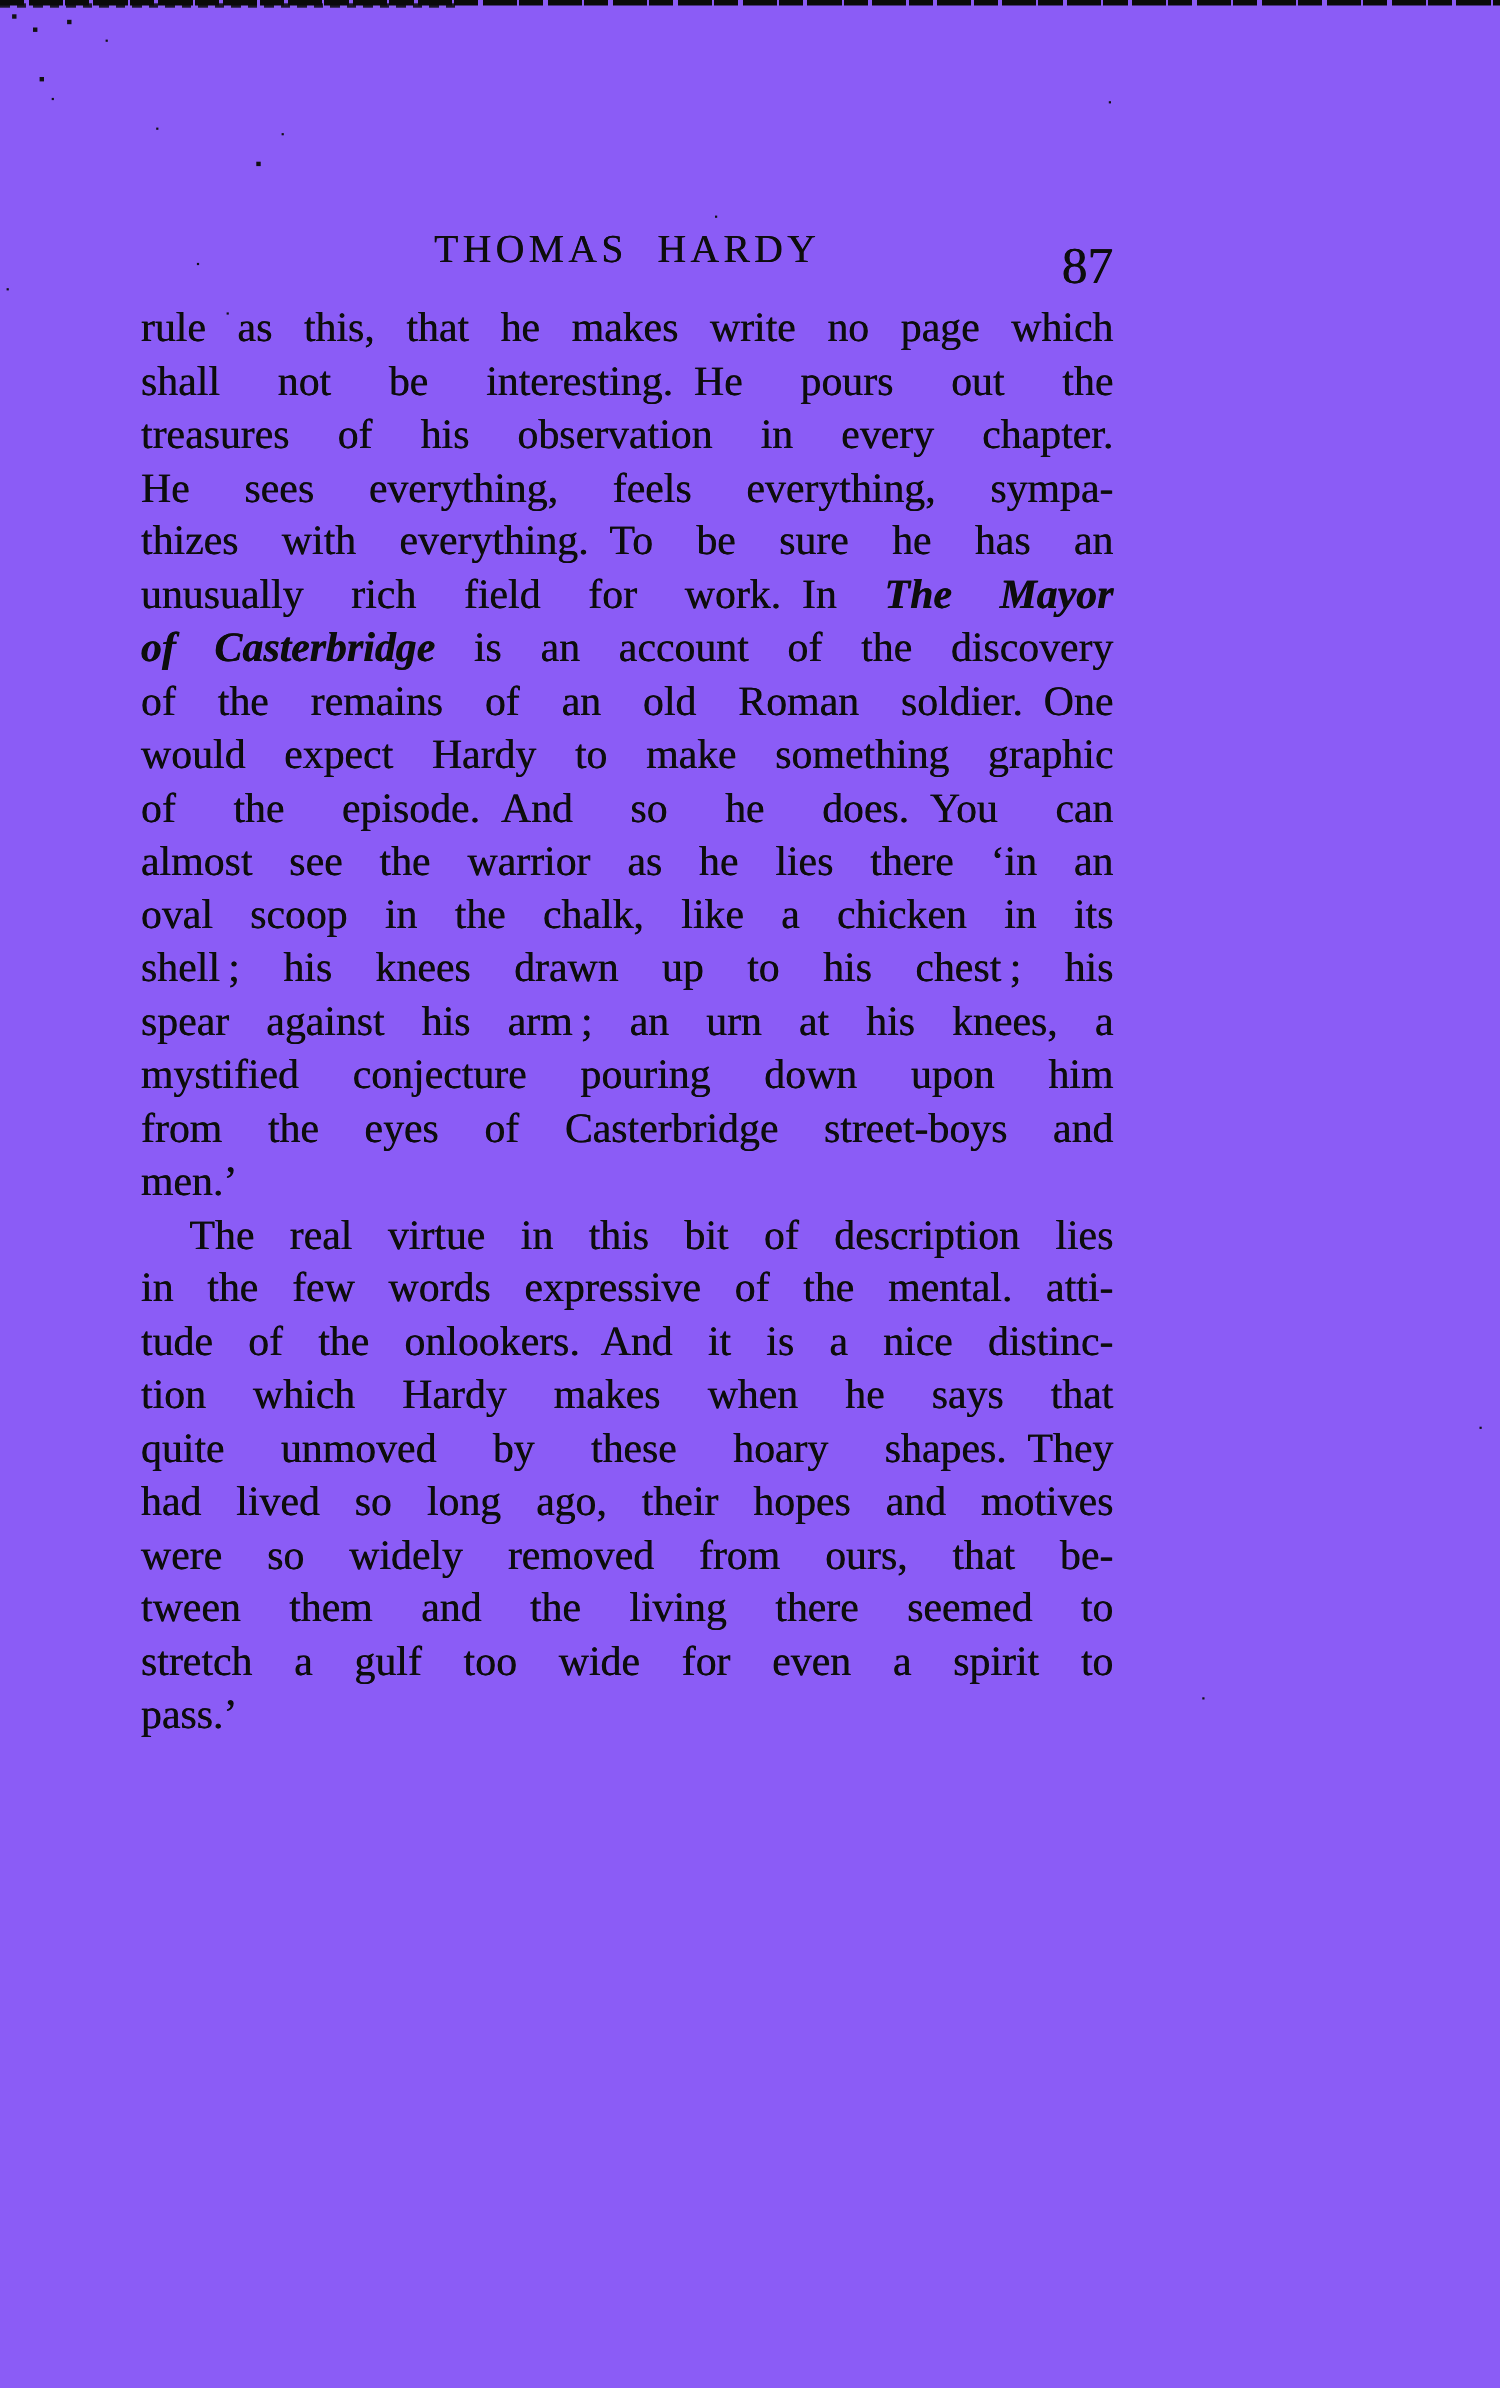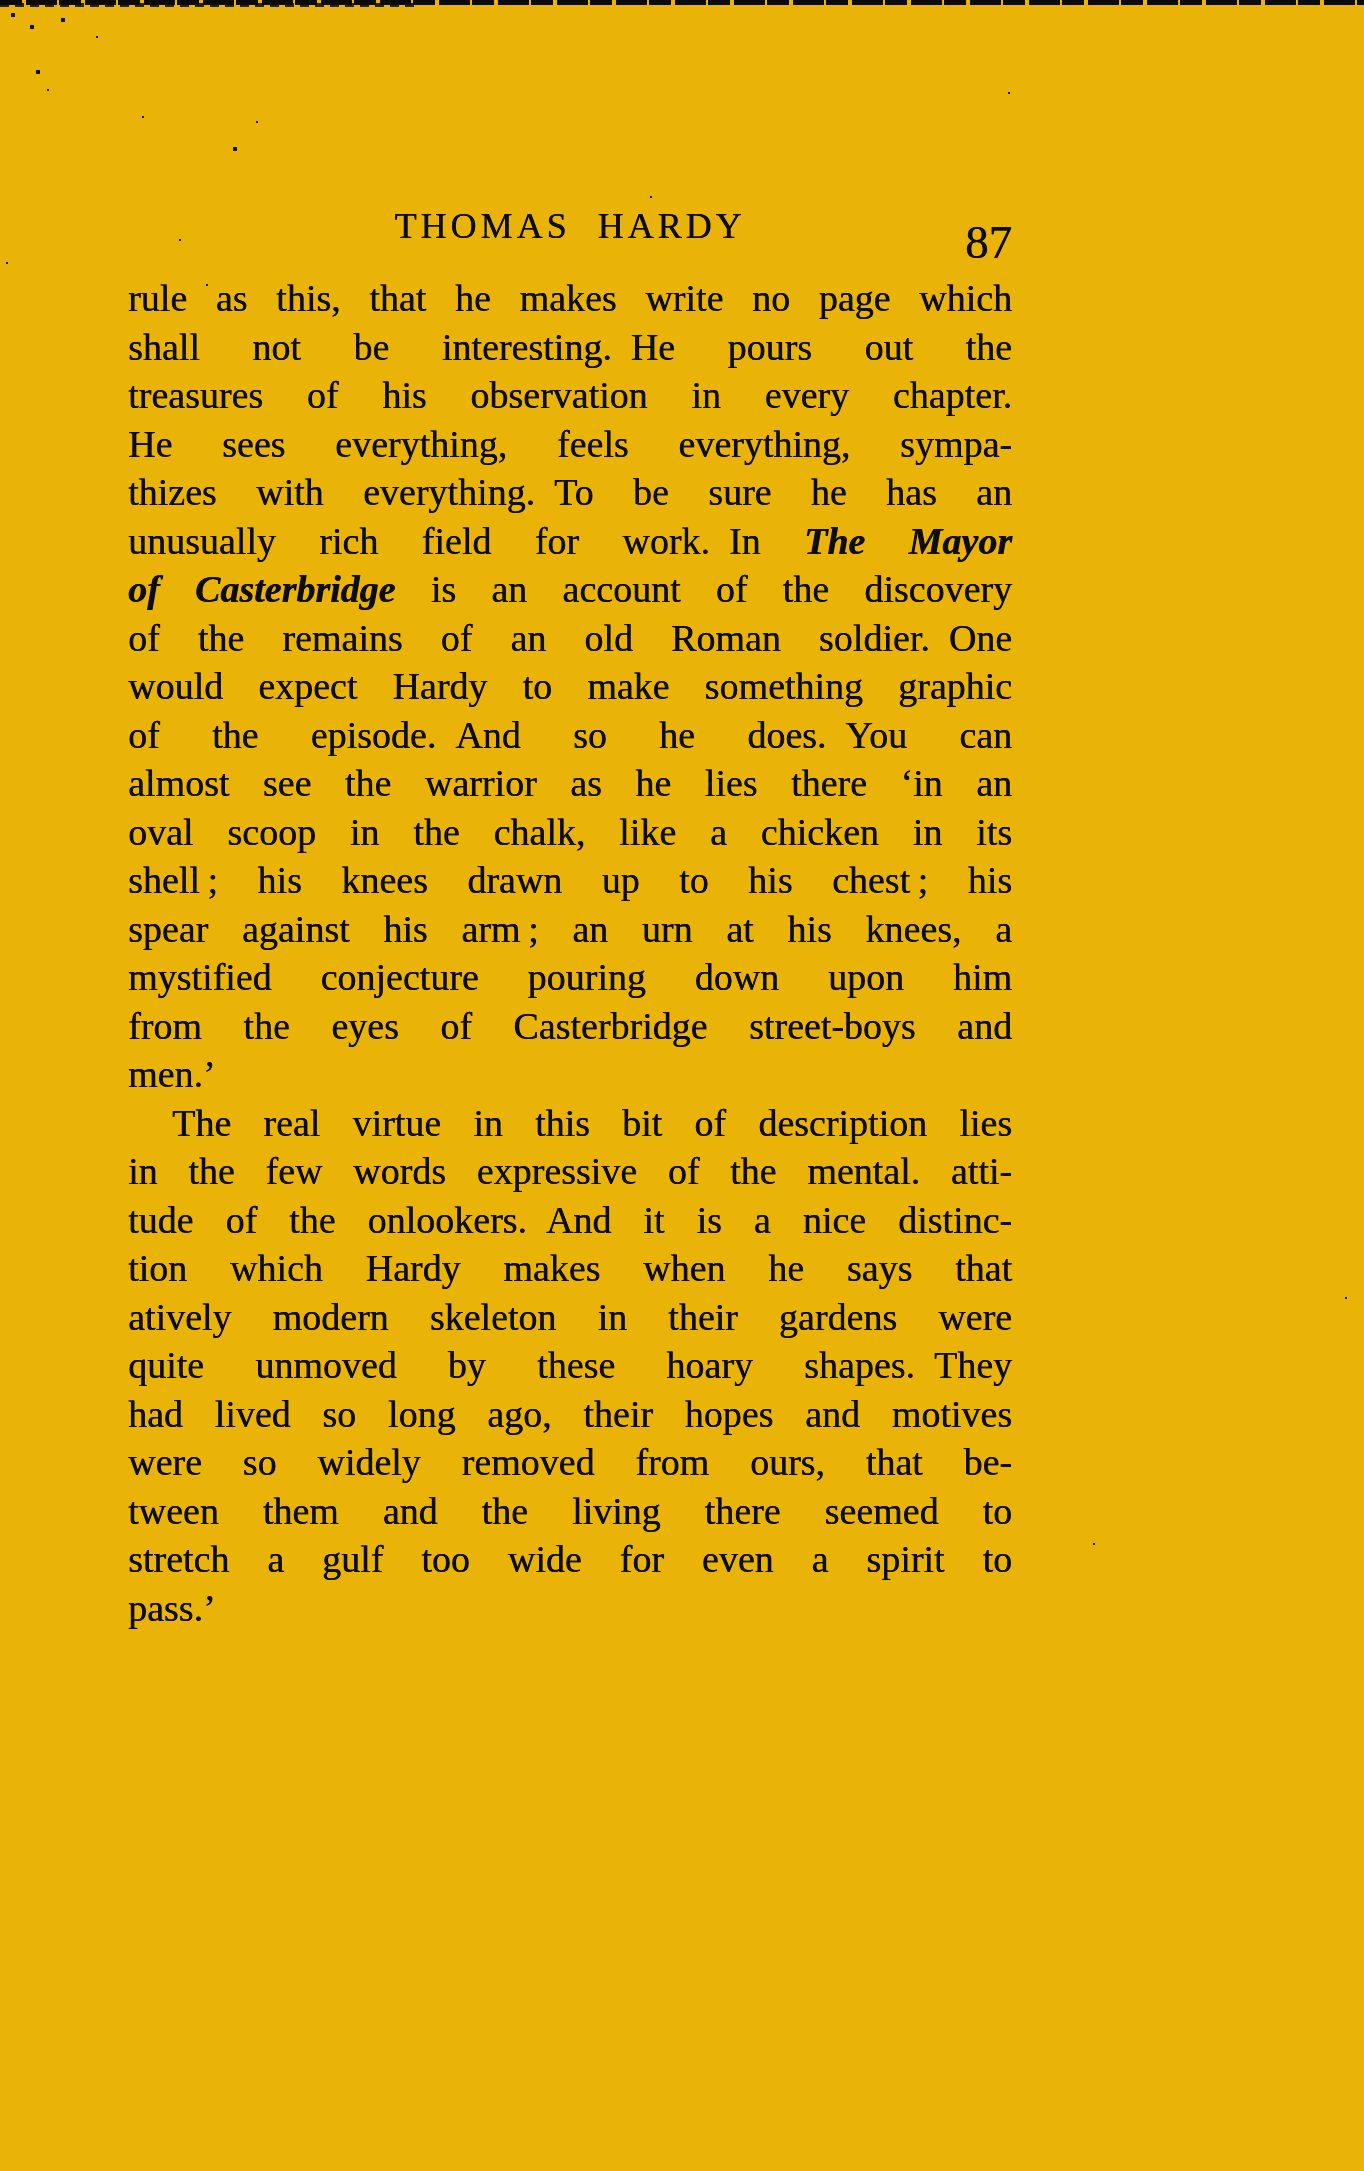--- a/index.html
+++ b/index.html
@@ -1,20 +1,20 @@
 <!DOCTYPE html>
 <html><head>
 <meta charset="utf-8">
 <style>
   html, body { margin: 0; padding: 0; background: #e9e7e2; }
   .page {
     position: relative;
     width: 1364px;
     height: 2171px;
-    background: #eab308;
+    background: #8b5cf6;
     overflow: hidden;
     font-family: "Liberation Serif", "DejaVu Serif", serif;
     color: #0d0d0d;
   }
   
   .edge-band {
     position: absolute; top: 0; left: 0; width: 1364px; height: 5px;
     background:
       repeating-linear-gradient(90deg,
         #0a0a0a 0px, #0a0a0a 22px, transparent 22px, transparent 26px,
@@ -111,21 +111,20 @@
       <div class="line">mystified conjecture pouring down upon him</div>
       <div class="line">from the eyes of Casterbridge street-boys and</div>
       <div class="line last">men.’</div>
     </div>
 
     <div class="paragraph">
       <div class="line indent">The real virtue in this bit of description lies</div>
       <div class="line">in the few words expressive of the mental. atti-</div>
       <div class="line">tude of the onlookers. And it is a nice distinc-</div>
       <div class="line">tion which Hardy makes when he says that</div>
-      <div class="line">atively modern skeleton in their gardens were</div>
       <div class="line">quite unmoved by these hoary shapes. They</div>
       <div class="line">had lived so long ago, their hopes and motives</div>
       <div class="line">were so widely removed from ours, that be-</div>
       <div class="line">tween them and the living there seemed to</div>
       <div class="line">stretch a gulf too wide for even a spirit to</div>
       <div class="line last">pass.’</div>
     </div>
 
   </div>
 </div>

